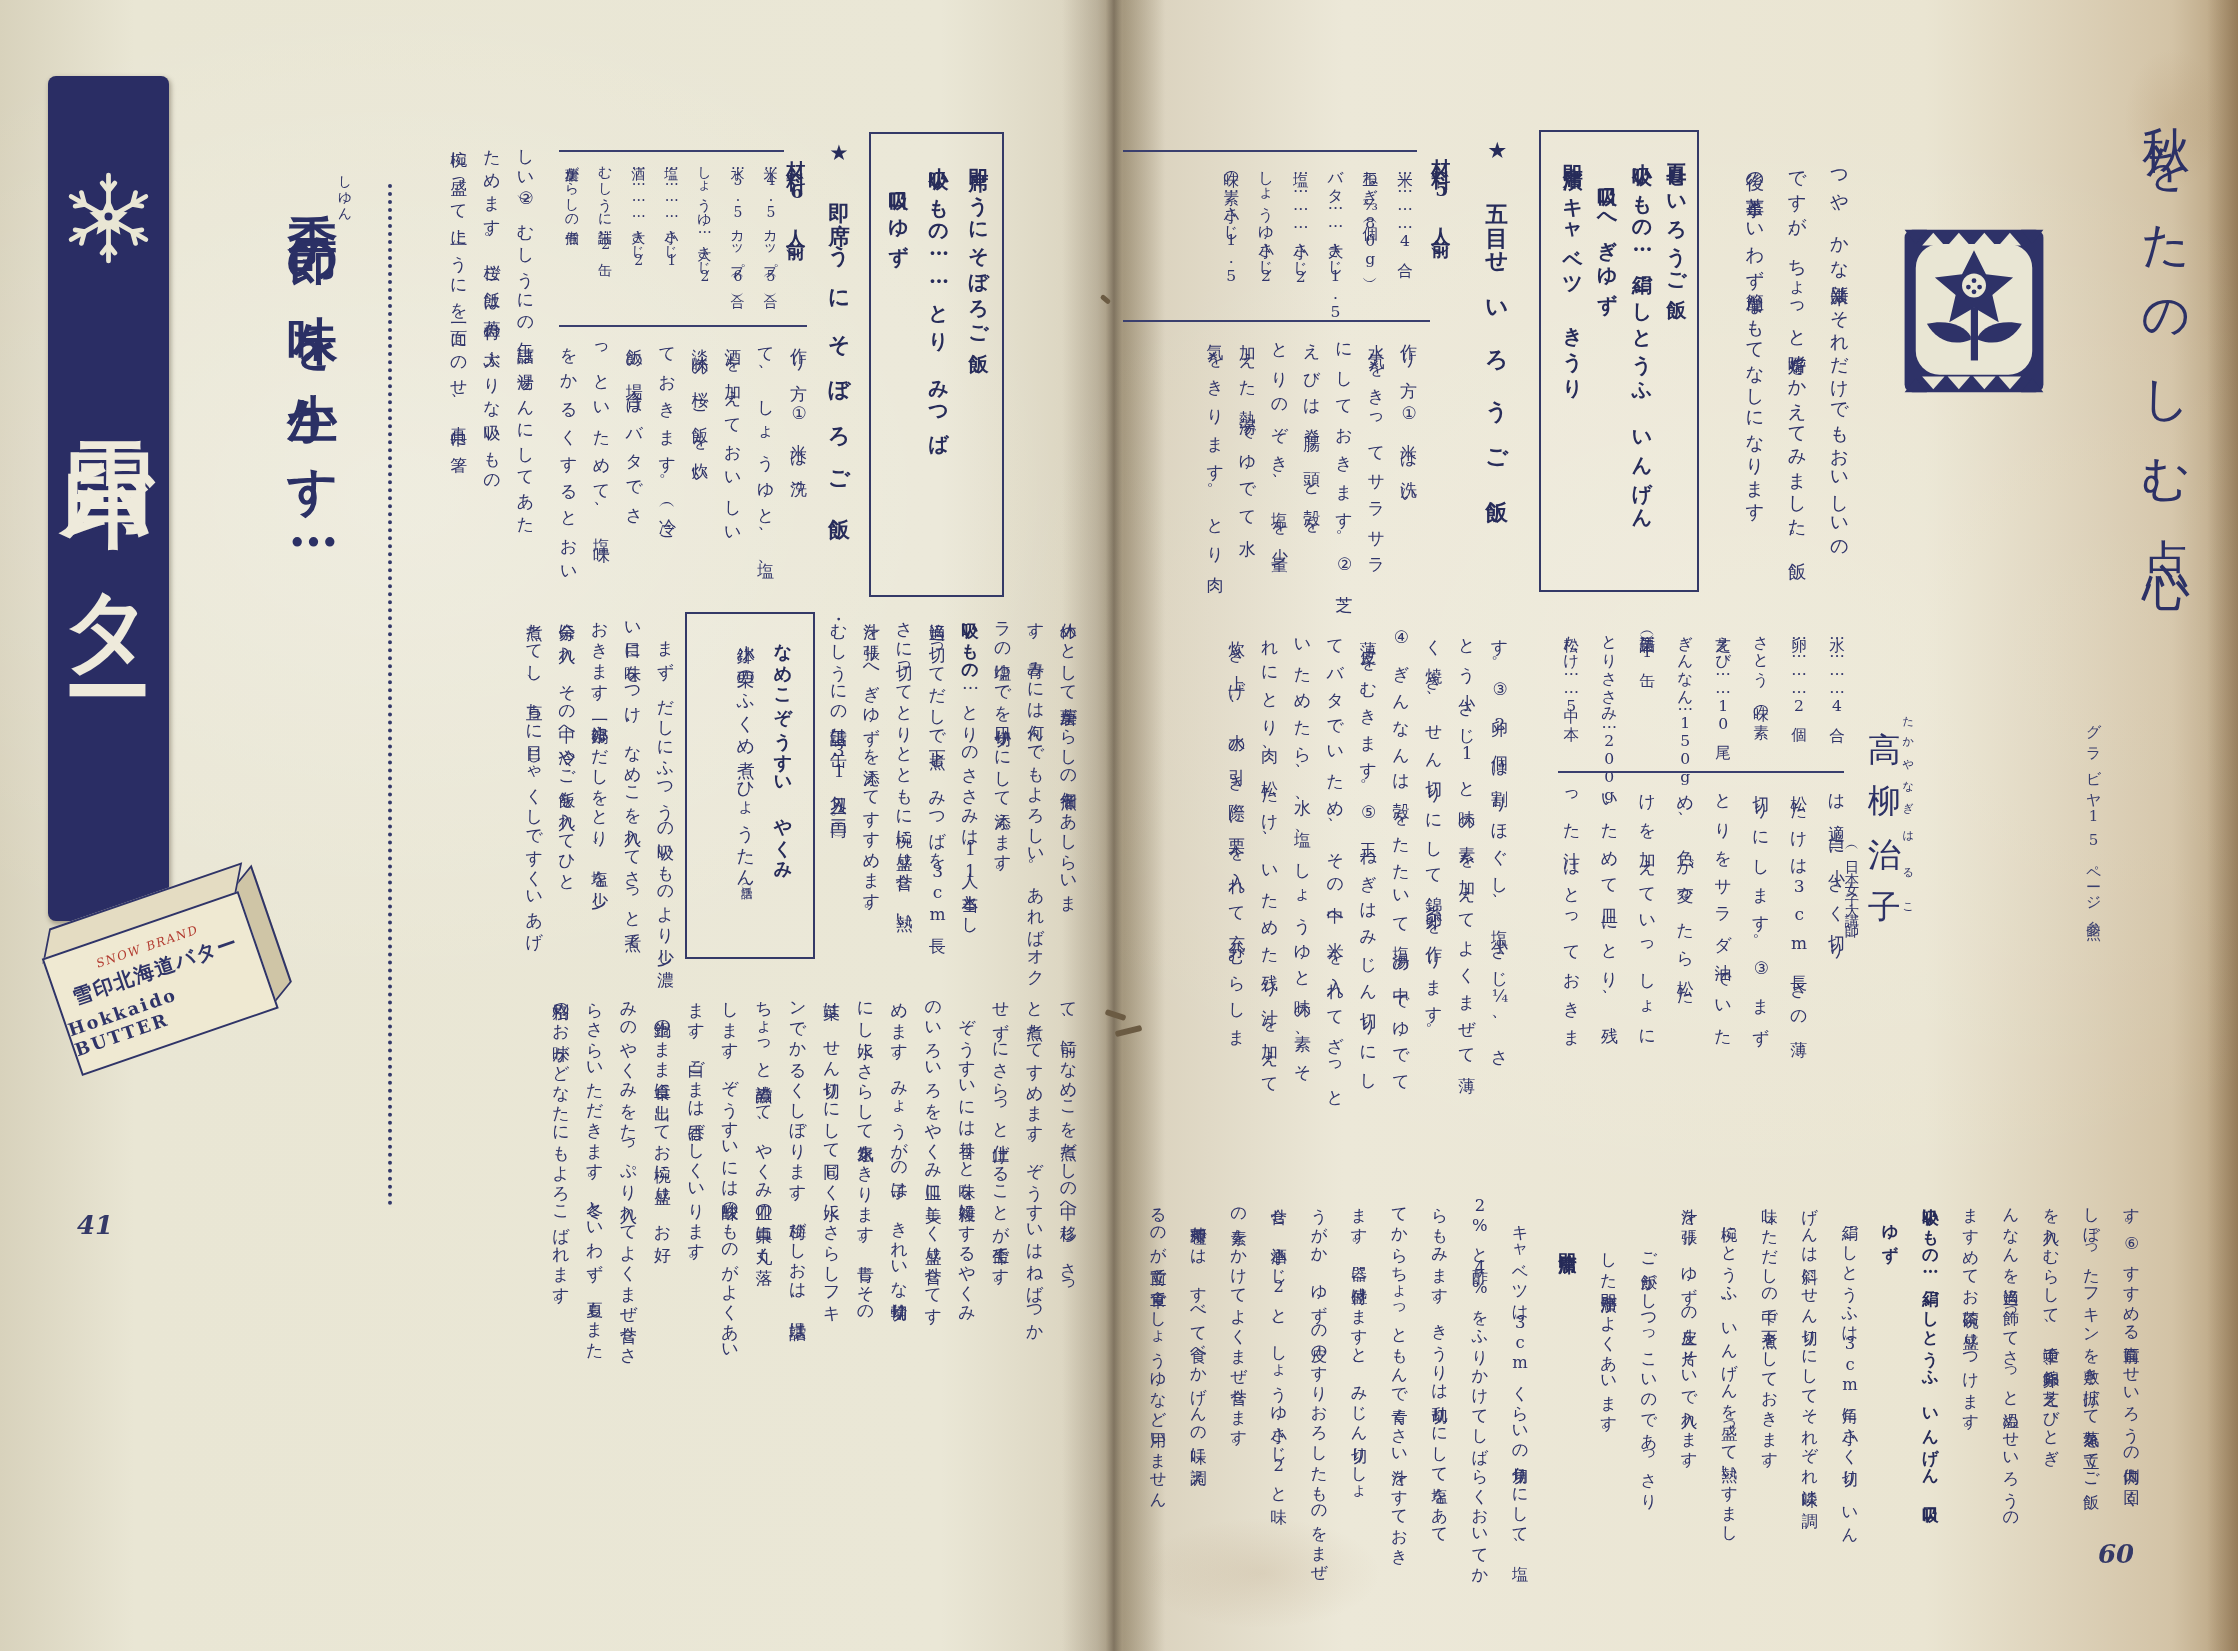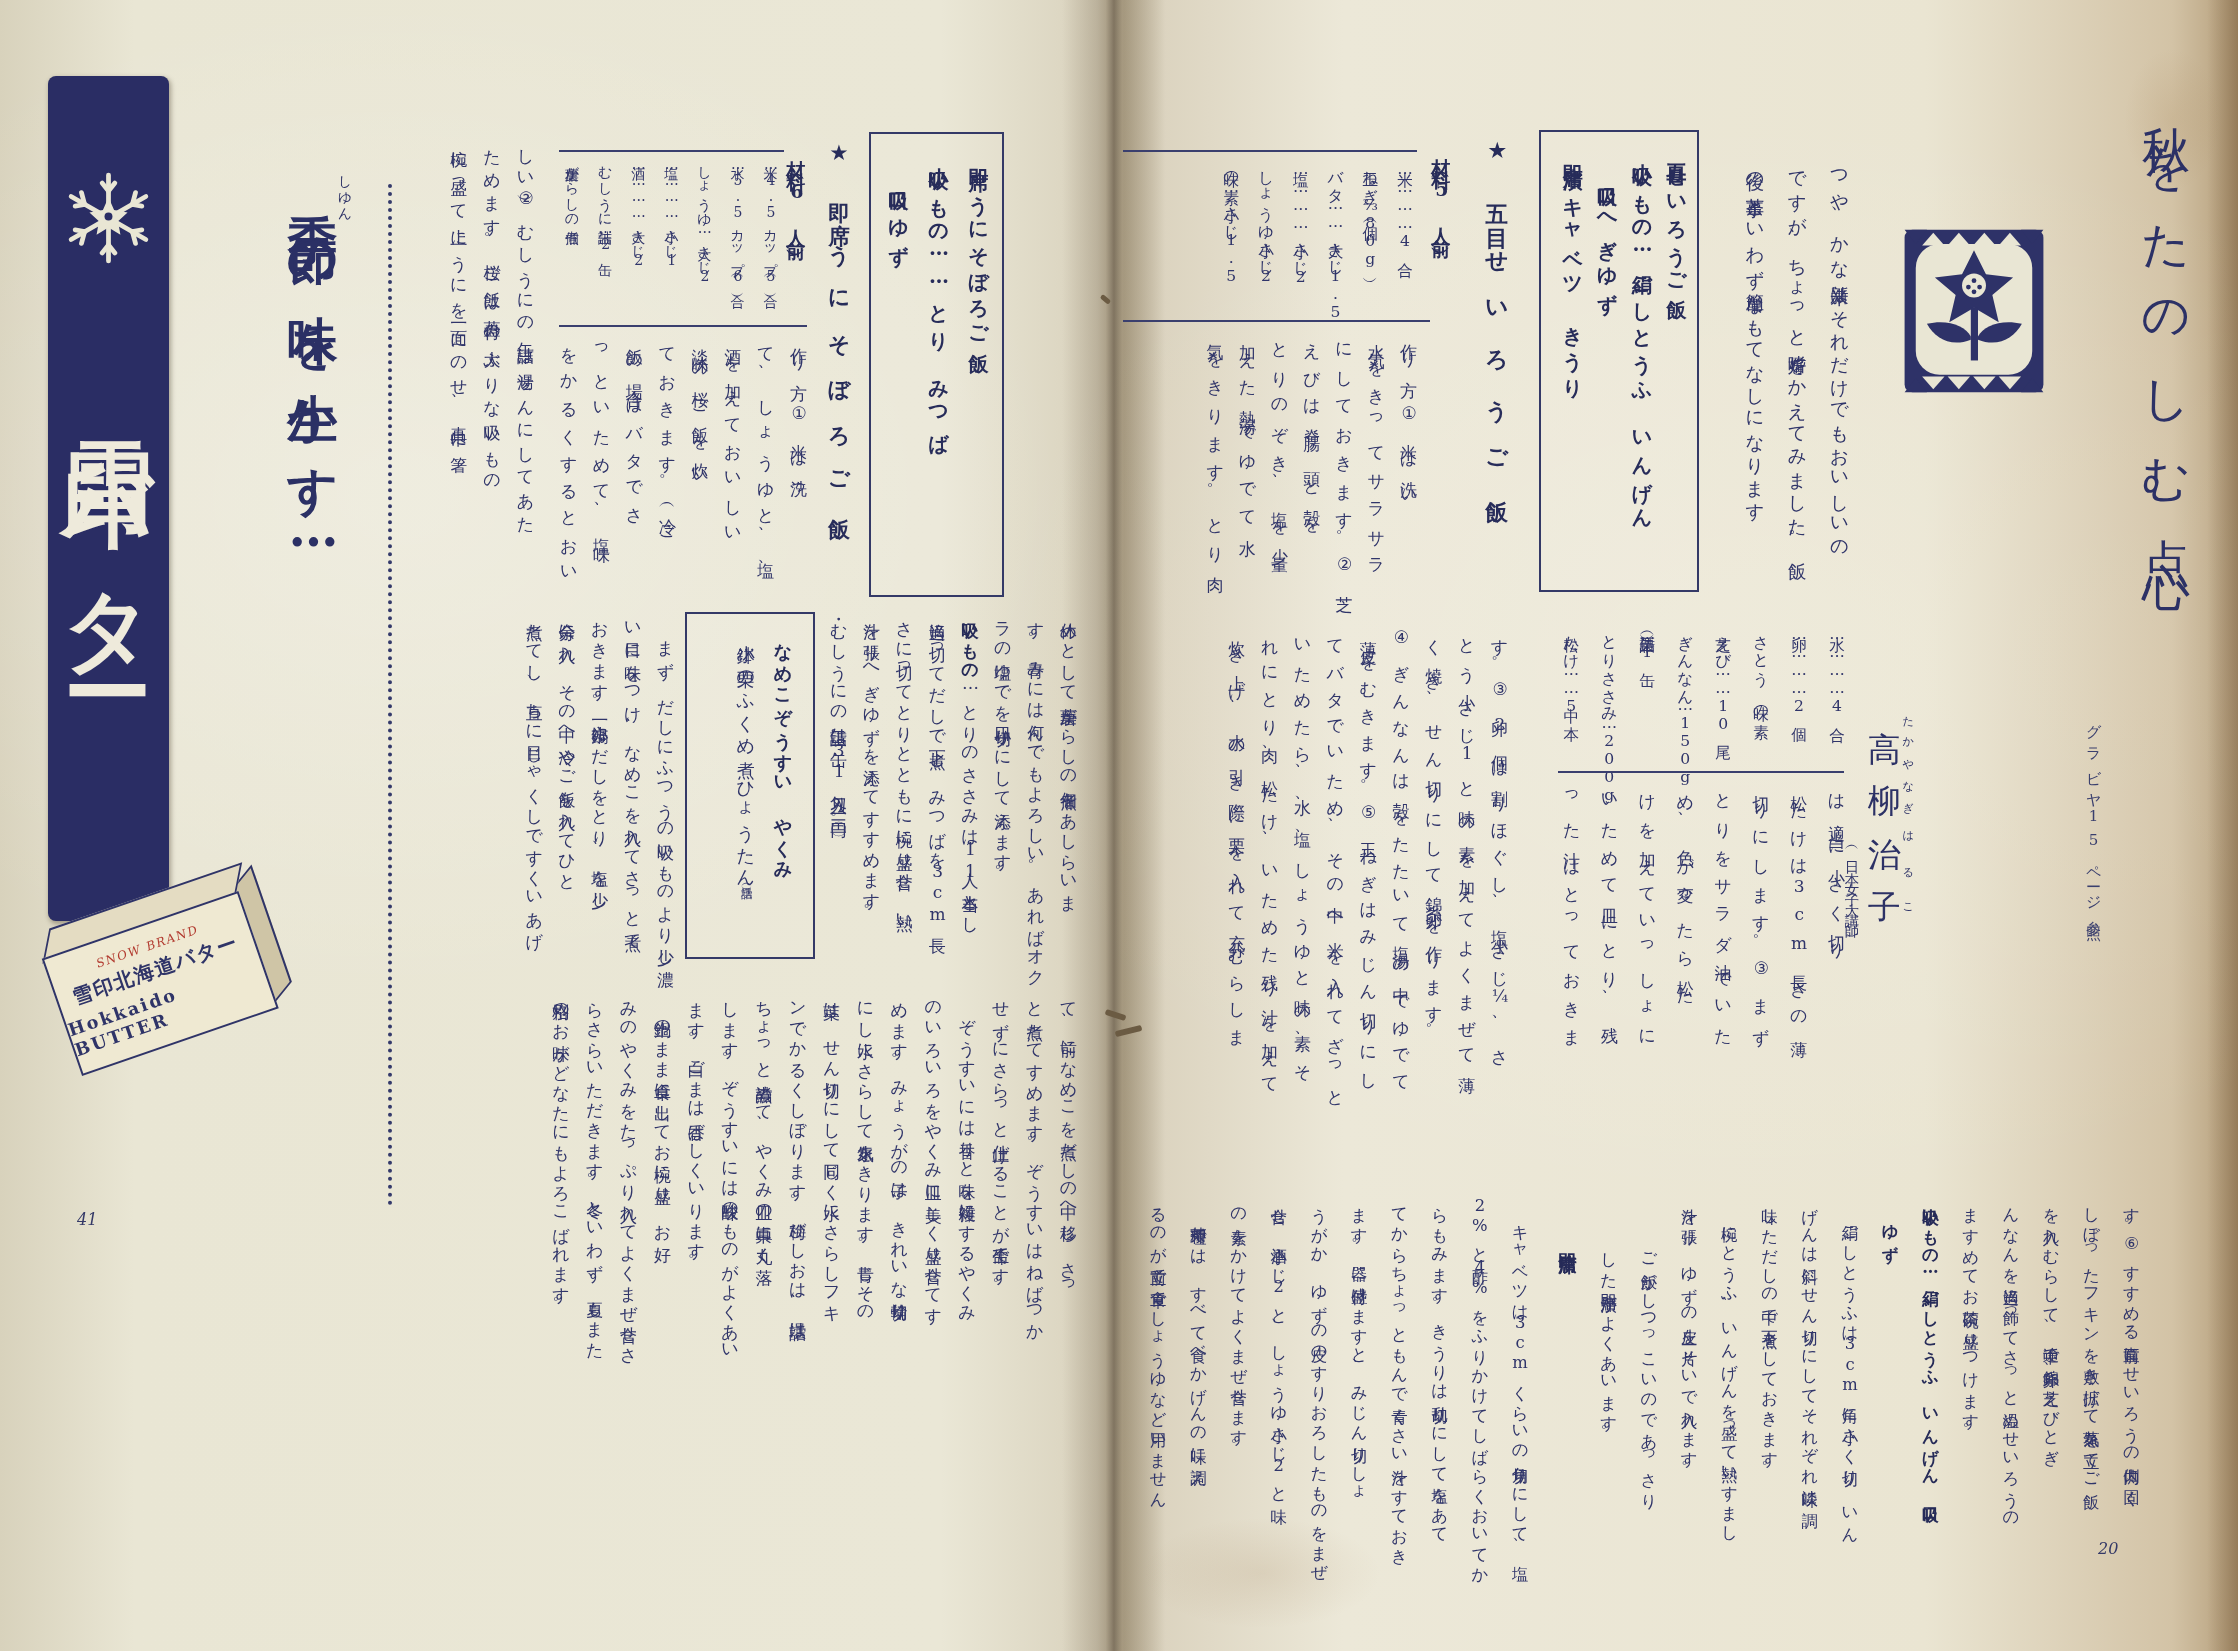--- a/index.html
+++ b/index.html
@@ -44,21 +44,21 @@
   #r-ing2 .vcol{margin-left:21.6px;letter-spacing:0;}
   #r-tsukuri2{right:394px;top:782px;font-size:17px;}
   #r-tsukuri2 .vcol{letter-spacing:8.8px;margin-left:20px;}
   #r-mid{right:731px;top:627px;font-size:17px;}
   #r-mid .vcol{letter-spacing:7.6px;margin-left:15px;}
   #r-bottom{right:99px;top:1196px;font-size:16.4px;}
   #r-bottom .vcol{letter-spacing:1.2px;margin-left:23px;}
   #r-bottom .ind{margin-top:45px;}
   #r-bottom .hdr{font-weight:bold;color:#262b58;}
   #r-bottom .hdr2{font-weight:bold;color:#262b58;font-size:18.4px;margin-top:42px;margin-left:29px;margin-right:6.4px;}
-  .pagenum{position:absolute;font-size:16px;font-style:italic;color:#343967;font-family:"DejaVu Serif",serif;}
+  .pagenum{position:absolute;font-size:26px;font-style:italic;color:#343967;font-family:"DejaVu Serif",serif;font-weight:bold;}
   
   #l-box{left:869px;top:132px;width:131px;height:461px;}
   #l-box-cols{right:1250px;top:152px;font-size:20px;font-weight:bold;color:#272c5a;}
   #l-box-cols .vcol{letter-spacing:3.2px;margin-left:19px;}
   #l-star{position:absolute;left:827px;top:140px;font-size:21.6px;letter-spacing:21px;font-weight:bold;color:#272c5a;}
   #l-zairyo{position:absolute;left:786px;top:144px;font-size:19px;letter-spacing:12px;font-weight:bold;color:#272c5a;}
   #l-ing{right:1461px;top:156px;font-size:14px;}
   #l-ing .vcol{margin-left:18.4px;letter-spacing:0;}
   #l-tsukuri{right:1432px;top:335px;font-size:17px;}
   #l-tsukuri .vcol{letter-spacing:8px;margin-left:15px;}
@@ -234,21 +234,21 @@
       <div class="vcol">らもみます。きうりは乱切りにして塩をあて</div>
       <div class="vcol">てからちょっともんで青くさい汁をすておき</div>
       <div class="vcol">ます。器に盛付けますと、みじん切りしょ</div>
       <div class="vcol">うがか、ゆずの皮のすりおろしたものをまぜ</div>
       <div class="vcol">合せ、酒小さじ2と、しょうゆ小さじ2と味</div>
       <div class="vcol">の素をかけてよくまぜ合せます。</div>
       <div class="vcol">　茶料理では、すべて食べかげんの味に調え</div>
       <div class="vcol">るのが立前で食卓でしょうゆなど用いません</div>
     </div>
 
-  <div class="pagenum" style="left:2098px;top:1539px;">20</div>
+  <div class="pagenum" style="left:2098px;top:1539px;">60</div>
 
   <div class="boxed" id="l-box"></div>
   <div class="cols" id="l-box-cols">
       <div class="vcol">即席　うにそぼろご飯</div>
       <div class="vcol">小吸いもの……とり　みつば</div>
       <div class="vcol">　吸口　ゆず</div>
     </div>
 
   <div class="v" id="l-star">★即席うにそぼろご飯</div>
   <div class="v" id="l-zairyo">材料（6人前）</div>

